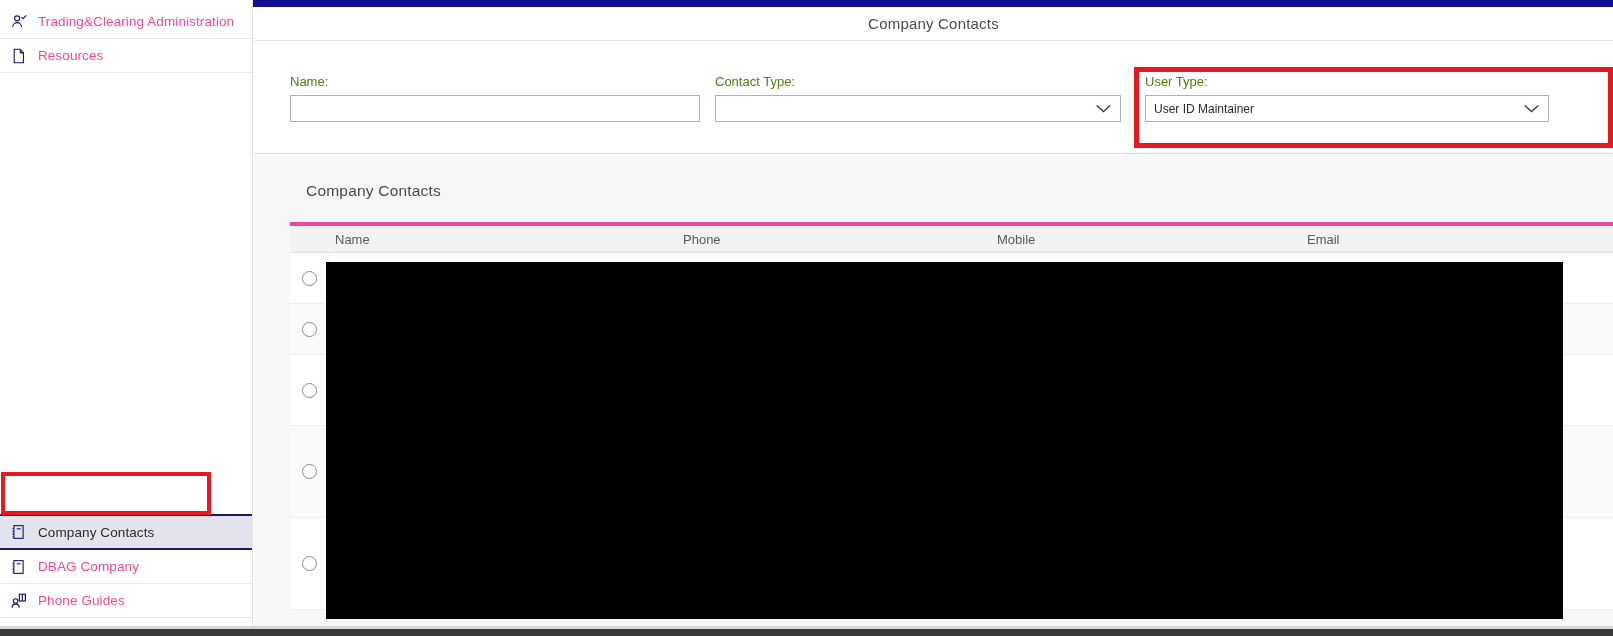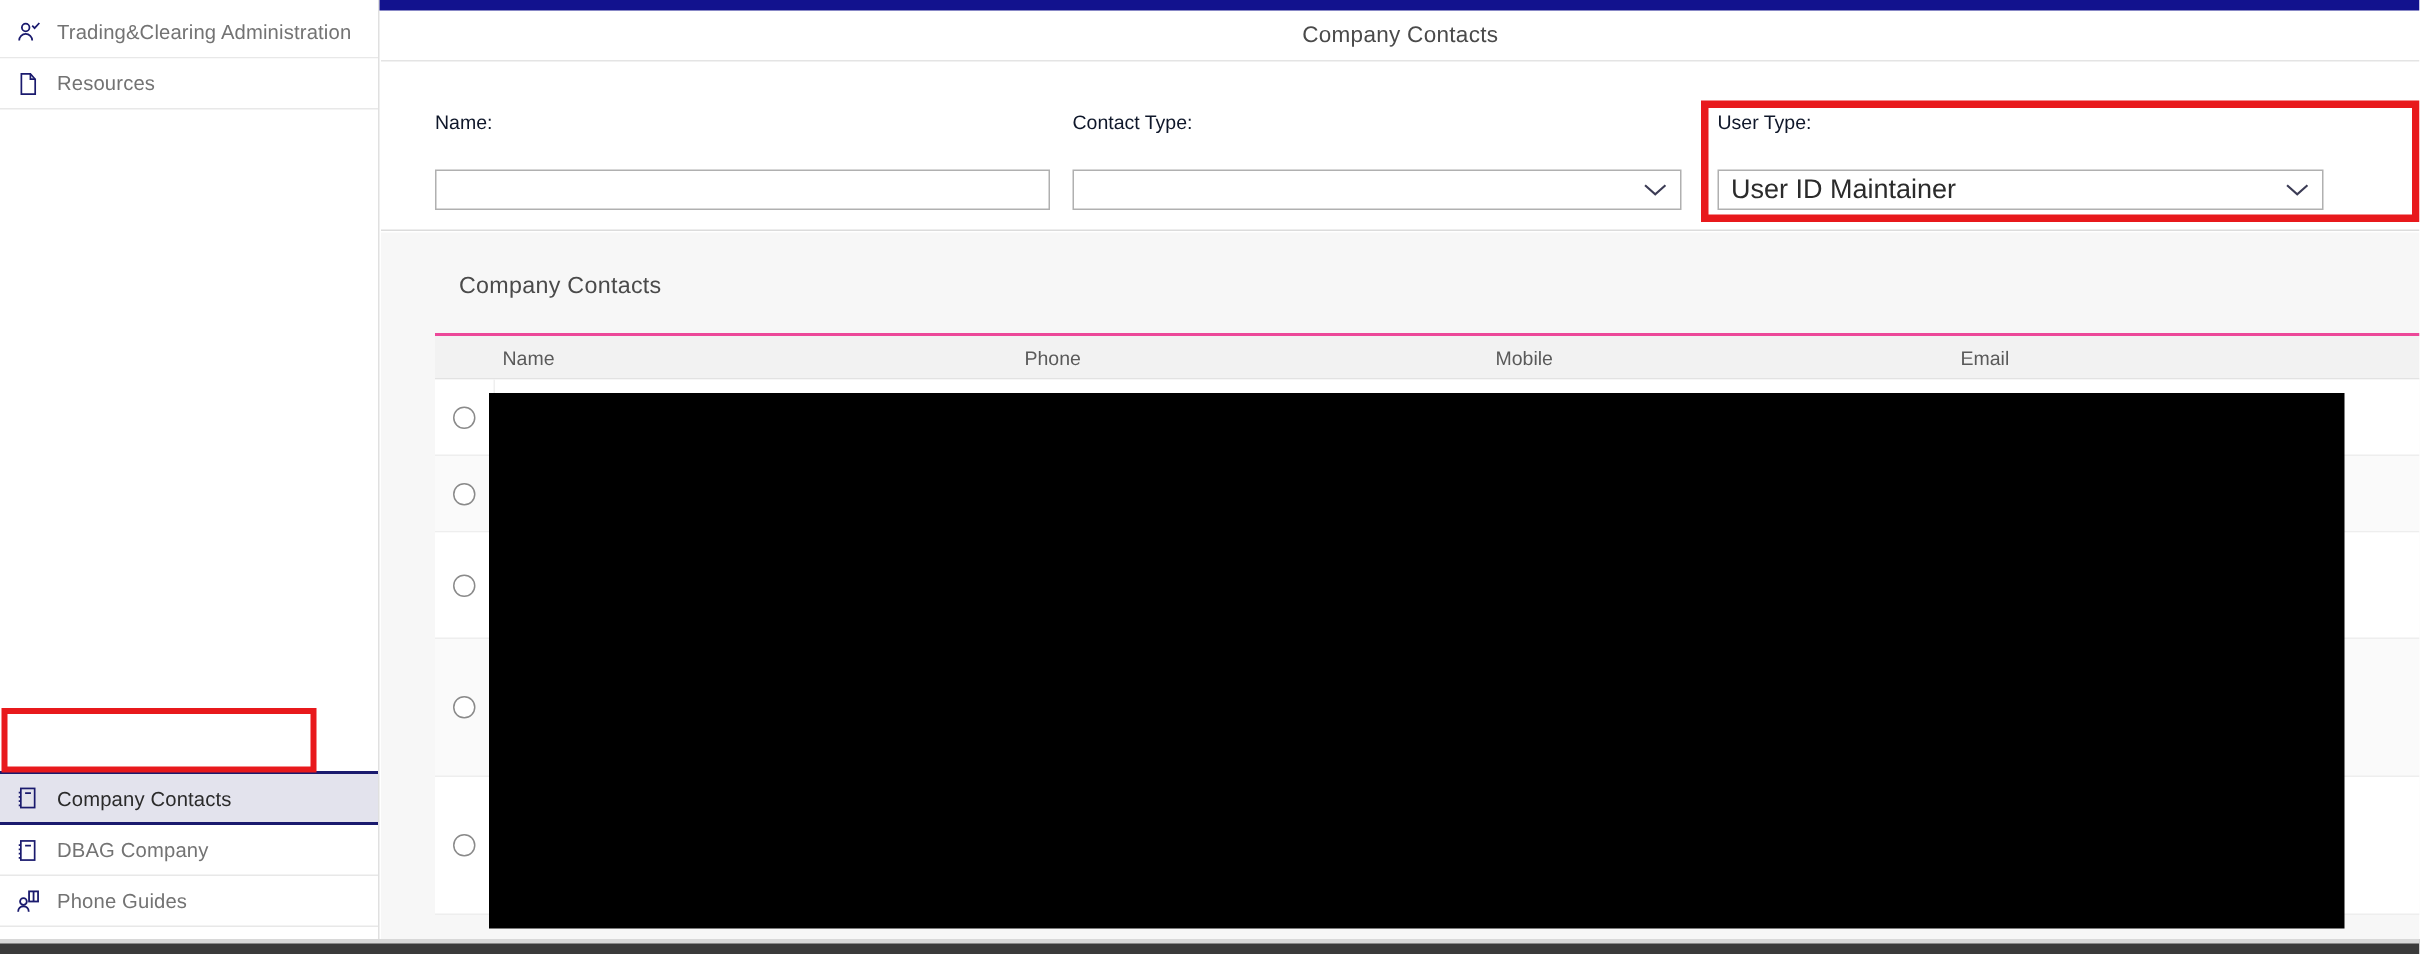--- a/index.html
+++ b/index.html
@@ -40,21 +40,21 @@
   .side-item .ico {
     width: 28px;
     flex: 0 0 28px;
     display: flex;
     align-items: center;
     justify-content: flex-start;
     color: #1a1a6e;
   }
   .side-item .lbl {
     font-size: 13.5px;
-    color: #737373;
+    color: #ec4899;
     letter-spacing: 0.1px;
     white-space: nowrap;
   }
   #side-top { position: absolute; top: 5px; left: 0; right: 0; }
   #side-bottom { position: absolute; bottom: 8px; left: 0; right: 0; }
 
   .side-item.active {
     background: #e3e3ed;
     border-top: 2px solid #1a1a6e;
     border-bottom: 2px solid #1a1a6e;
@@ -104,32 +104,32 @@
     position: absolute;
     left: 254px; top: 42px;
     width: 1359px; height: 112px;
     background: #ffffff;
     border-bottom: 1px solid #dcdcdc;
     z-index: 3;
   }
   .fld { position: absolute; }
   .fld .flabel {
     font-size: 13px;
-    color: #0f172a;
+    color: #4d7c0f;
     display: block;
-    margin-bottom: 24px;
+    margin-bottom: 6px;
     white-space: nowrap;
   }
   .fld input.txt,
   .fld .sel {
     width: 100%;
     height: 27px;
     border: 1px solid #b0b0b0;
     background: #ffffff;
-    font-size: 18px;
+    font-size: 12px;
     color: #2b2b2b;
     padding: 0 8px;
     font-family: "Liberation Sans", sans-serif;
     outline: none;
     display: flex;
     align-items: center;
     justify-content: space-between;
     cursor: pointer;
   }
   .fld .sel .seltext { white-space: nowrap; overflow: hidden; }
@@ -169,21 +169,21 @@
     position: absolute;
     left: 36px; top: 67px;
     width: 1323px;
     background: #ffffff;
   }
   .thead {
     display: flex;
     height: 31px;
     align-items: center;
     background: #f2f2f2;
-    border-top: 2px solid #ec4899;
+    border-top: 4px solid #ec4899;
     border-bottom: 1px solid #e2e2e2;
   }
   .thead .th {
     font-size: 13px;
     color: #5a5a5a;
   }
   .col-sel   { flex: 0 0 40px; }
   .col-name  { flex: 0 0 317px; padding-left: 5px; }
   .col-phone { flex: 0 0 314px; margin-left: 36px; }
   .col-mob   { flex: 0 0 310px; }

